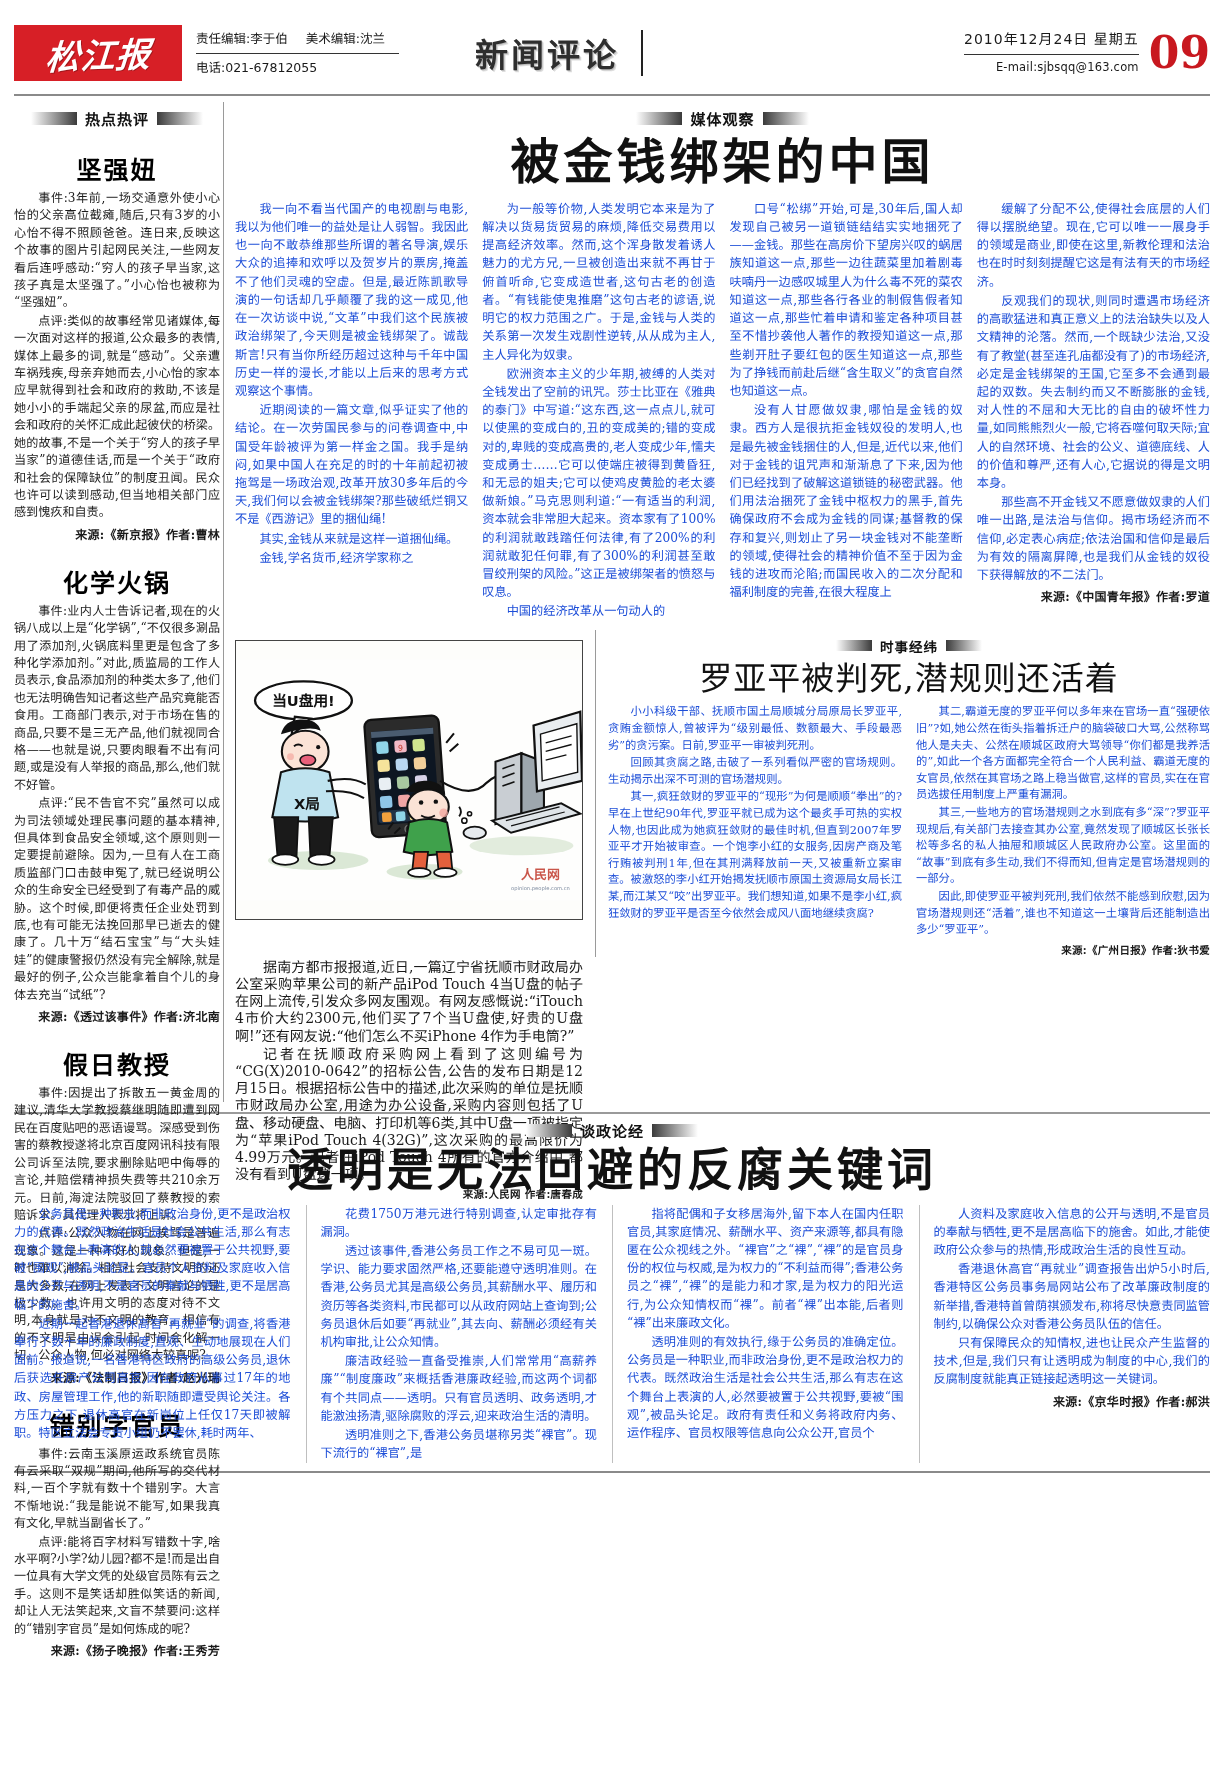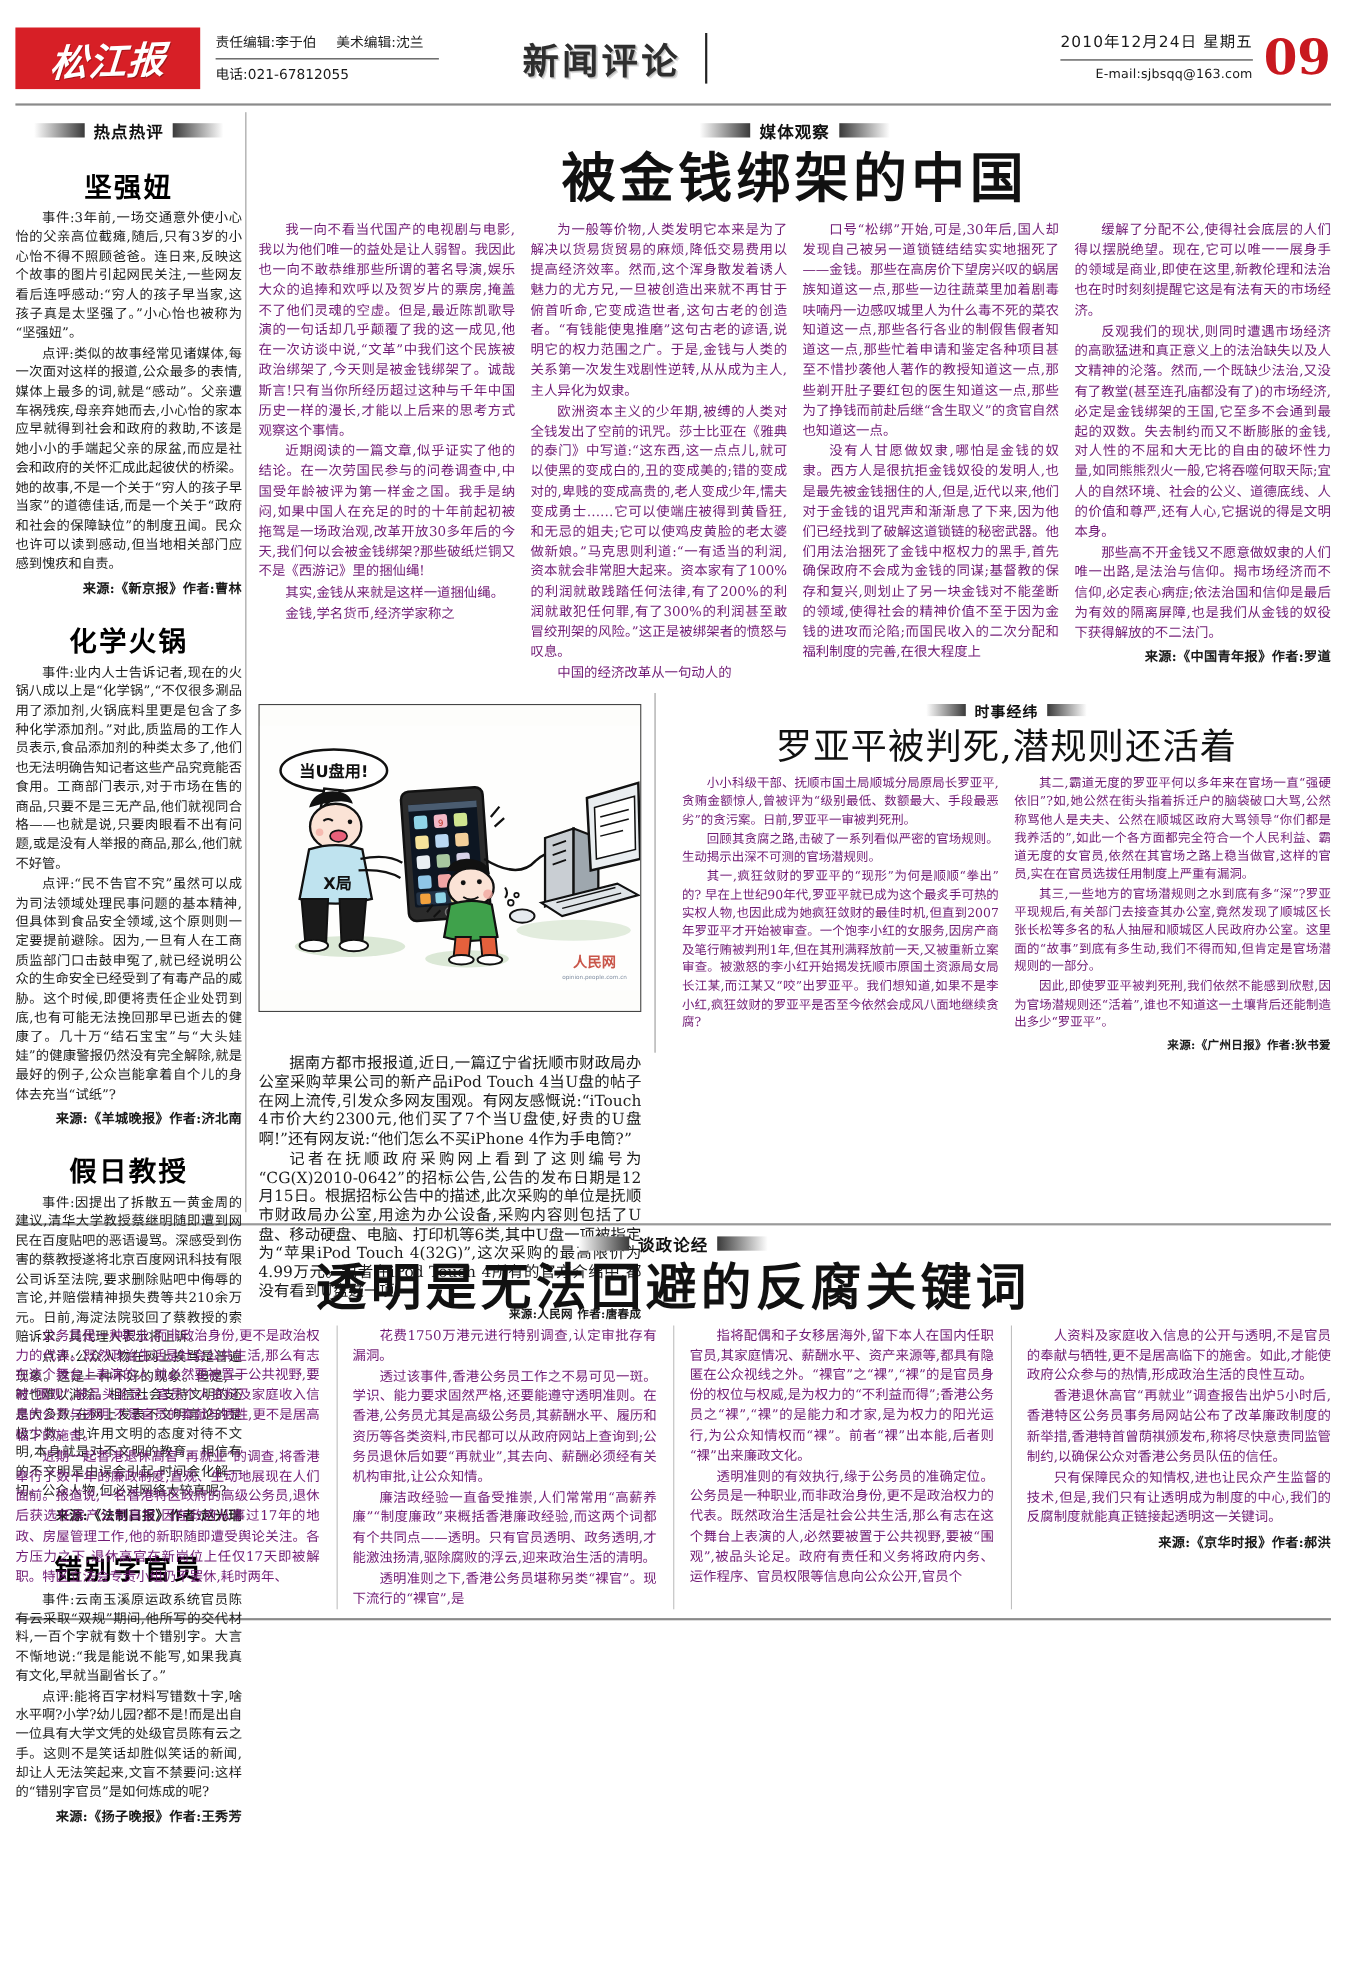--- a/index.html
+++ b/index.html
@@ -184,21 +184,21 @@
   .cols{display:flex;gap:14px;}
   .cols > .c{flex:1;min-width:0;}
   .bp{
     font-family:"DejaVu Serif","Liberation Serif",serif;
     font-size:12.2px;
     line-height:18.2px;
     text-align:justify;
     text-justify:inter-ideograph;
     text-indent:2em;
     margin:0 0 1px;
-    color:#701a75;
+    color:#1d4ed8;
   }
   .bp.tiny{font-size:11.3px;line-height:16.6px;}
   .src{
     font-family:"DejaVu Serif","Liberation Serif",serif;
     font-size:12px;font-weight:bold;text-align:right;
     margin-top:3px;letter-spacing:.3px;
   }
   .src.tiny{font-size:10.5px;}
 
   .hr-thin{height:1px;background:#b5b5b5;margin:9px 0 4px;}
@@ -217,21 +217,21 @@
 
   .caption-para{
     font-family:"DejaVu Serif","Liberation Serif",serif;
     font-size:14px;line-height:17.2px;
     text-align:justify;text-indent:2em;margin:0 0 1px;
   }
 
   
   .split{display:flex;gap:12px;}
   .split .left-part{width:348px;flex:none;}
-  .split .right-part{flex:1;border-left:1px solid #9a9a9a;padding-left:24px;}
+  .split .right-part{flex:1;border-left:1px solid #9a9a9a;padding-left:12px;}
 
   
   .bottom-cols{display:flex;gap:15px;margin-top:4px;}
   .bottom-cols > .c{flex:1;min-width:0;}
   .bottom-cols > .c + .c{border-left:1px solid #bfbfbf;padding-left:14px;}
 
   .rule-bottom{height:2px;background:#8a8a8a;margin-top:8px;}
 </style>
 </head>
 <body>
@@ -276,21 +276,21 @@
         <div class="lc-title">坚强妞</div>
         <p class="lc-para">事件:3年前,一场交通意外使小心怡的父亲高位截瘫,随后,只有3岁的小心怡不得不照顾爸爸。连日来,反映这个故事的图片引起网民关注,一些网友看后连呼感动:“穷人的孩子早当家,这孩子真是太坚强了。”小心怡也被称为“坚强妞”。</p>
         <p class="lc-para">点评:类似的故事经常见诸媒体,每一次面对这样的报道,公众最多的表情,媒体上最多的词,就是“感动”。父亲遭车祸残疾,母亲弃她而去,小心怡的家本应早就得到社会和政府的救助,不该是她小小的手端起父亲的尿盆,而应是社会和政府的关怀汇成此起彼伏的桥梁。她的故事,不是一个关于“穷人的孩子早当家”的道德佳话,而是一个关于“政府和社会的保障缺位”的制度丑闻。民众也许可以读到感动,但当地相关部门应感到愧疚和自责。</p>
         <div class="lc-source">来源:《新京报》作者:曹林</div>
       </div>
 
       <div class="lc-block">
         <div class="lc-title">化学火锅</div>
         <p class="lc-para">事件:业内人士告诉记者,现在的火锅八成以上是“化学锅”,“不仅很多涮品用了添加剂,火锅底料里更是包含了多种化学添加剂。”对此,质监局的工作人员表示,食品添加剂的种类太多了,他们也无法明确告知记者这些产品究竟能否食用。工商部门表示,对于市场在售的商品,只要不是三无产品,他们就视同合格——也就是说,只要肉眼看不出有问题,或是没有人举报的商品,那么,他们就不好管。</p>
         <p class="lc-para">点评:“民不告官不究”虽然可以成为司法领域处理民事问题的基本精神,但具体到食品安全领域,这个原则则一定要提前避除。因为,一旦有人在工商质监部门口击鼓申冤了,就已经说明公众的生命安全已经受到了有毒产品的威胁。这个时候,即便将责任企业处罚到底,也有可能无法挽回那早已逝去的健康了。几十万“结石宝宝”与“大头娃娃”的健康警报仍然没有完全解除,就是最好的例子,公众岂能拿着自个儿的身体去充当“试纸”?</p>
-        <div class="lc-source">来源:《羊城晚报》作者:济北南</div>
+        <div class="lc-source">来源:《透过该事件》作者:济北南</div>
       </div>
 
       <div class="lc-block">
         <div class="lc-title">假日教授</div>
         <p class="lc-para">事件:因提出了拆散五一黄金周的建议,清华大学教授蔡继明随即遭到网民在百度贴吧的恶语谩骂。深感受到伤害的蔡教授遂将北京百度网讯科技有限公司诉至法院,要求删除贴吧中侮辱的言论,并赔偿精神损失费等共210余万元。日前,海淀法院驳回了蔡教授的索赔诉求。其代理人表示将上诉。</p>
         <p class="lc-para">点评:公众人物在网上挨骂是普遍现象。这是一种不好的现象。但是,一时也难以消除。相信社会支持文明的还是大多数,在网上发表不文明言论的是极少数。也许用文明的态度对待不文明,本身就是对不文明的教育。相信有的不文明是由误会引起,时间会化解一切。公众人物,何必对网络太较真呢?</p>
         <div class="lc-source">来源:《法制日报》作者:赵光瑞</div>
       </div>
 
       <div class="lc-block">

